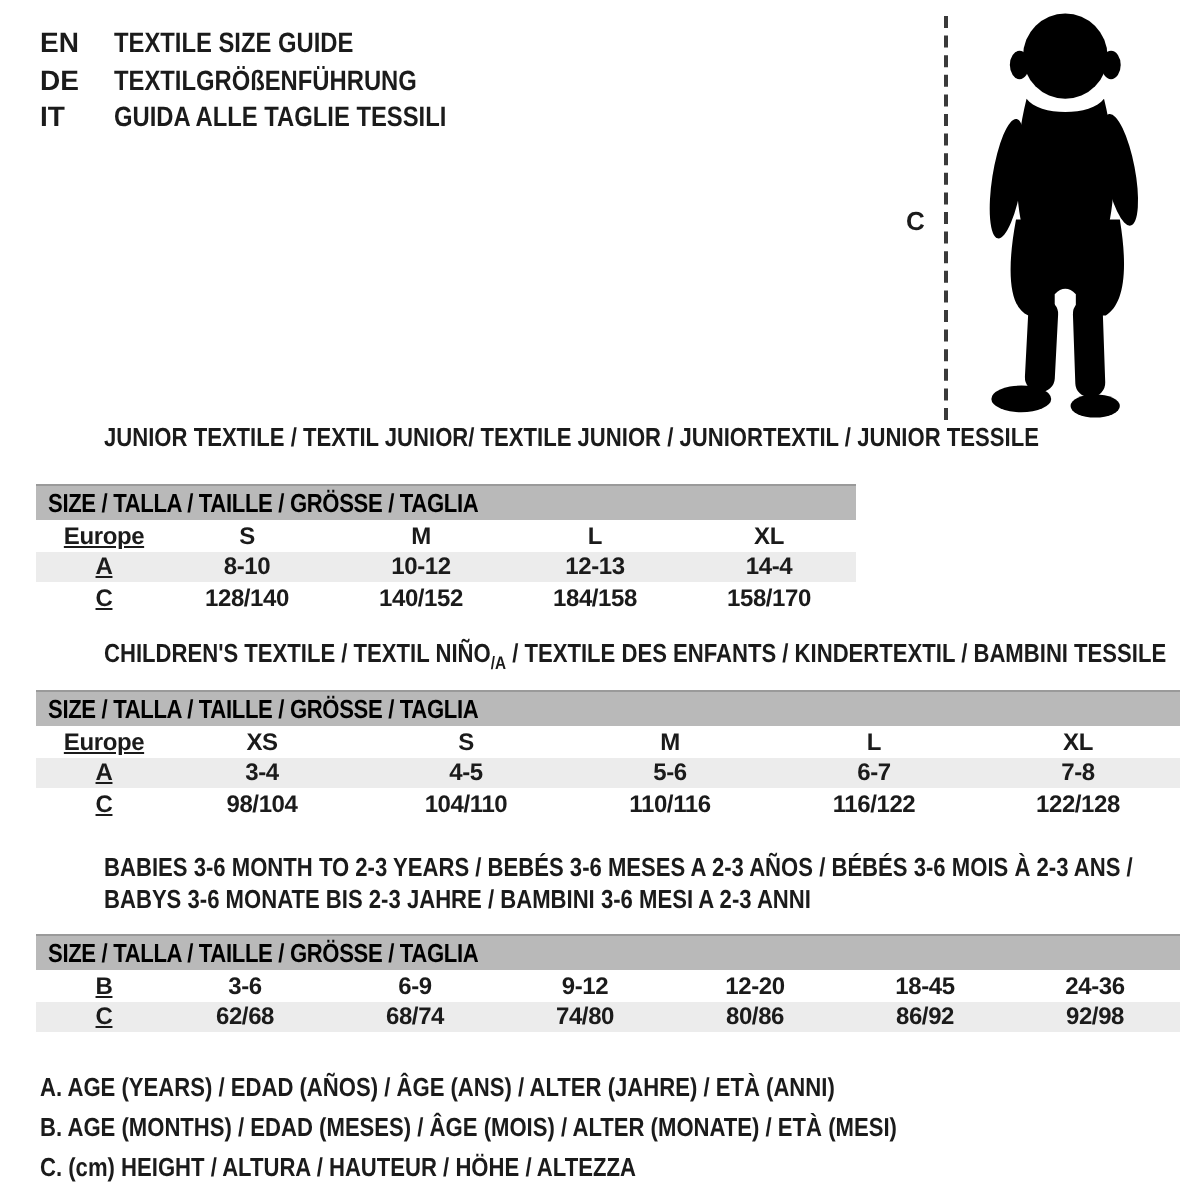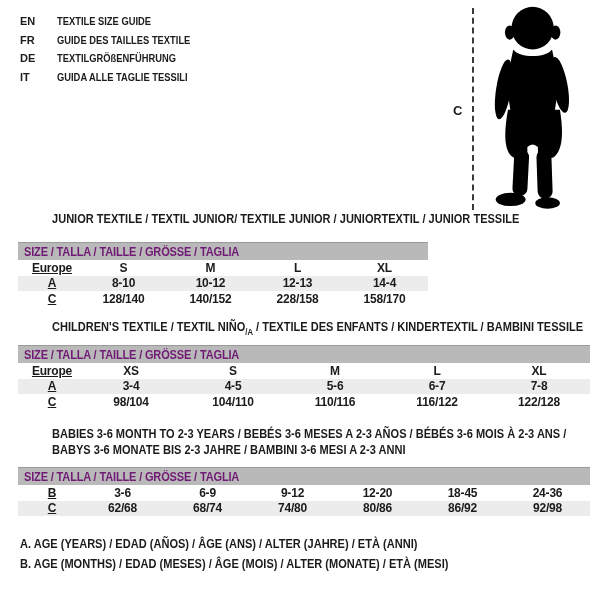--- a/index.html
+++ b/index.html
@@ -6,52 +6,48 @@
   body {
     width:600px; height:600px; background:#ffffff; position:relative; overflow:hidden;
     font-family:"Liberation Sans", sans-serif; font-weight:700; color:#1b1b1b;
     -webkit-font-smoothing:antialiased;
   }
   .abs { position:absolute; }
   .cond { display:inline-block; transform:scaleX(0.85); transform-origin:0 50%; white-space:nowrap; }
 
   
   .lang-list { left:20px; top:12px; }
-  .lang-row { display:flex; height:18.5px; align-items:center; font-size:11px; }
+  .lang-row { display:flex; height:18.5px; align-items:center; font-size:14px; }
   .lang-code { width:37px; flex:0 0 37px; }
 
   
   .dash-line { left:472px; top:8px; height:202px; width:0; border-left:2px dashed #3a3a3a; }
   .fig-label { left:453px; top:103px; font-size:13px; }
   .baby-svg { left:486px; top:5px; }
 
   
   .tbl-title { font-size:13px; line-height:15.5px;margin-left:32px; }
   table { border-collapse:collapse; table-layout:fixed; width:100%; font-size:12px; letter-spacing:-0.2px; }
   td { padding:0; text-align:center; height:15.5px; font-weight:700; }
-  tr.hdr td { background:#b9b9b9; text-align:left; padding-left:6px; height:17px; font-size:13px; border-top:1px solid #9a9a9a; color:#701a75; }
+  tr.hdr td { background:#b9b9b9; text-align:left; padding-left:6px; height:17px; font-size:13px; border-top:1px solid #9a9a9a; color:#000000; }
   td.lbl { text-align:center; padding-left:6px;text-decoration:underline; }
   col.labelcol { width:62px; }
   tr.shade td { background:#ececec; }
   sub { font-size:9px; }
 
   
   .fnote { font-size:13px; line-height:20px; }
 </style>
 </head>
 <body>
 
 <div class="abs lang-list">
   <div class="lang-row">
     <span class="lang-code">EN</span>
     <span class="cond">TEXTILE SIZE GUIDE</span>
-  </div>
-  <div class="lang-row">
-    <span class="lang-code">FR</span>
-    <span class="cond">GUIDE DES TAILLES TEXTILE</span>
   </div>
   <div class="lang-row">
     <span class="lang-code">DE</span>
     <span class="cond">TEXTILGRÖßENFÜHRUNG</span>
   </div>
   <div class="lang-row">
     <span class="lang-code">IT</span>
     <span class="cond">GUIDA ALLE TAGLIE TESSILI</span>
   </div>
 </div>
@@ -101,21 +97,21 @@
       <td class="lbl">A</td>
       <td>8-10</td>
       <td>10-12</td>
       <td>12-13</td>
       <td>14-4</td>
     </tr>
     <tr>
       <td class="lbl">C</td>
       <td>128/140</td>
       <td>140/152</td>
-      <td>228/158</td>
+      <td>184/158</td>
       <td>158/170</td>
     </tr>
   </tbody>
     </table>
 </div>
 
 <div class="abs tbl-title" style="left:20px; top:319px;">
   <span class="cond"><span>CHILDREN'S TEXTILE / TEXTIL NIÑO</span><sub>/A</sub><span> / TEXTILE DES ENFANTS / KINDERTEXTIL / BAMBINI TESSILE</span></span>
 </div>
 <div class="abs" style="left:18px; top:345px; width:572px;">
@@ -197,13 +193,14 @@
       <td>86/92</td>
       <td>92/98</td>
     </tr>
   </tbody>
     </table>
 </div>
 
 <div class="abs" style="left:20px; top:534px;">
   <div class="fnote"><span class="cond">A. AGE (YEARS) / EDAD (AÑOS) / ÂGE (ANS) / ALTER (JAHRE) / ETÀ (ANNI)</span></div>
   <div class="fnote"><span class="cond">B. AGE (MONTHS) / EDAD (MESES) / ÂGE (MOIS) / ALTER (MONATE) / ETÀ (MESI)</span></div>
+  <div class="fnote"><span class="cond">C. (cm) HEIGHT / ALTURA / HAUTEUR / HÖHE / ALTEZZA</span></div>
 </div>
 
 </body></html>

